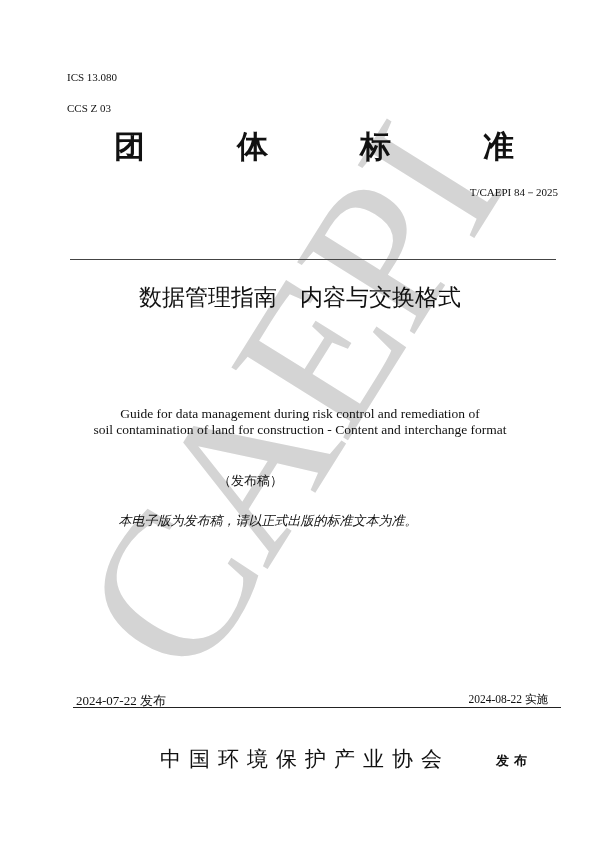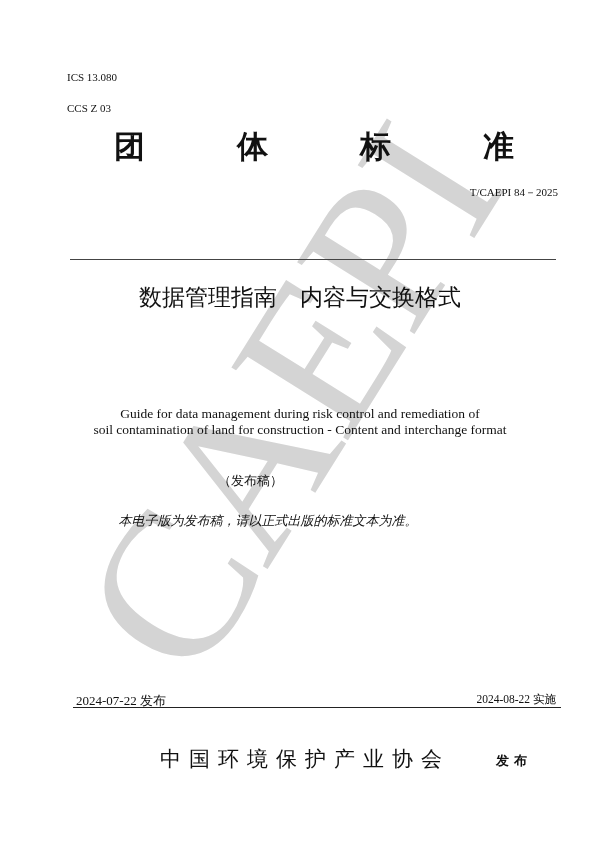--- a/index.html
+++ b/index.html
@@ -10,21 +10,21 @@
   .std-type { top: 126px; left: 114px; width: 400px; display: flex; justify-content: space-between;
               font-family: "DejaVu Sans", sans-serif; font-weight: bold; font-size: 31px; line-height: 40px; }
   .std-no { top: 185px; right: 42px; font-size: 11px; }
   .rule-top { top: 259px; left: 70px; width: 486px; height: 0; border-top: 1px solid #444; }
   .title-zh { top: 283px; left: 0; width: 600px; text-align: center;
               font-family: "DejaVu Sans", sans-serif; font-size: 23px; line-height: 28px; color: #111; }
   .title-en { left: 0; width: 600px; text-align: center; font-size: 13.5px; }
   .draft { top: 472px; left: 0; width: 501px; text-align: center; font-size: 13px; }
   .notice { top: 512px; left: 0; width: 536px; text-align: center; font-size: 13px; font-style: italic; }
   .date-l { top: 692px; left: 76px; font-size: 13px; text-align: right; }
-  .date-r { top: 692px; right: 44px; font-size: 11.5px; }
+  .date-r { top: 692px; right: 52px; font-size: 11.5px; }
   .rule-bot { top: 707px; left: 73px; width: 488px; height: 0; border-top: 1.5px solid #222; }
   .issuer { top: 745px; left: 140px; font-size: 21px; letter-spacing: 8px; margin-left: 20px; }
   .issuer-suffix { top: 752px; left: 496px; font-size: 13px; letter-spacing: 5px; font-weight: bold; }
   .watermark { top: 400px; left: 290px; transform: translate(-50%,-50%) rotate(-58deg);
                font-family: "Liberation Serif", serif; font-size: 210px; color: #d4d4d4;
                letter-spacing: -4px; white-space: nowrap; z-index: 0; pointer-events: none; }
   .content { position: relative; z-index: 1; }
 </style>
 </head>
 <body>

